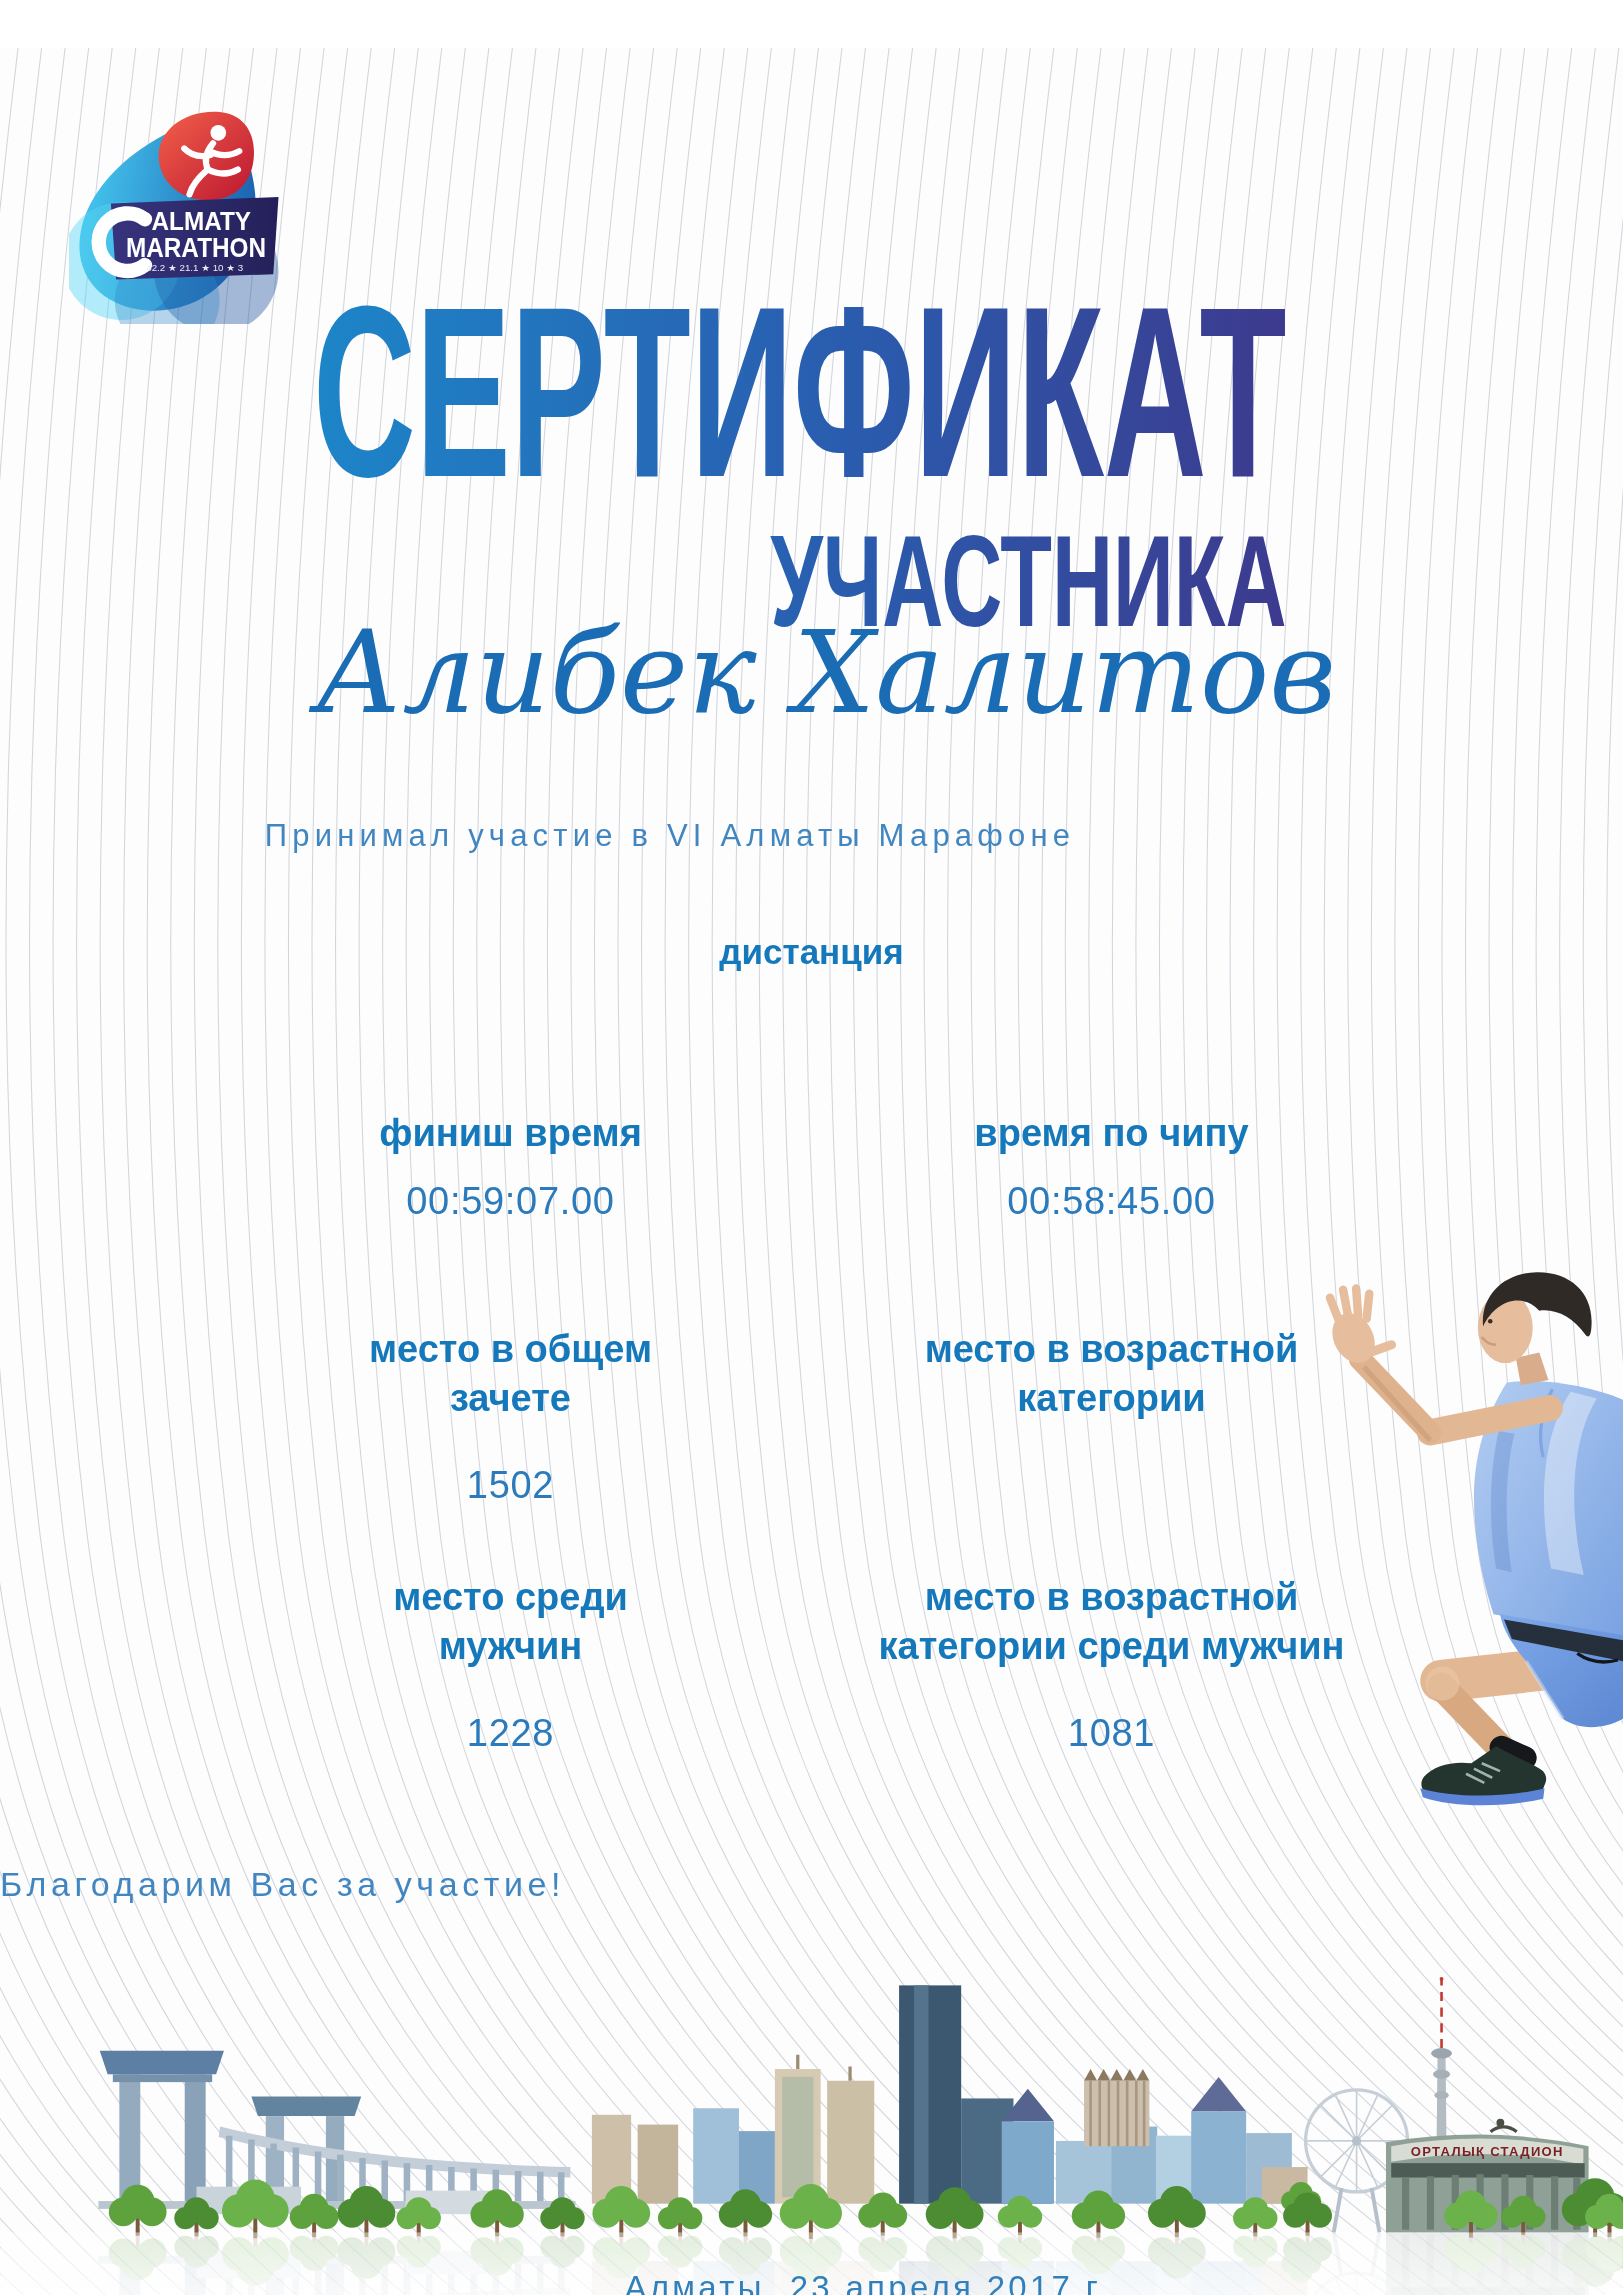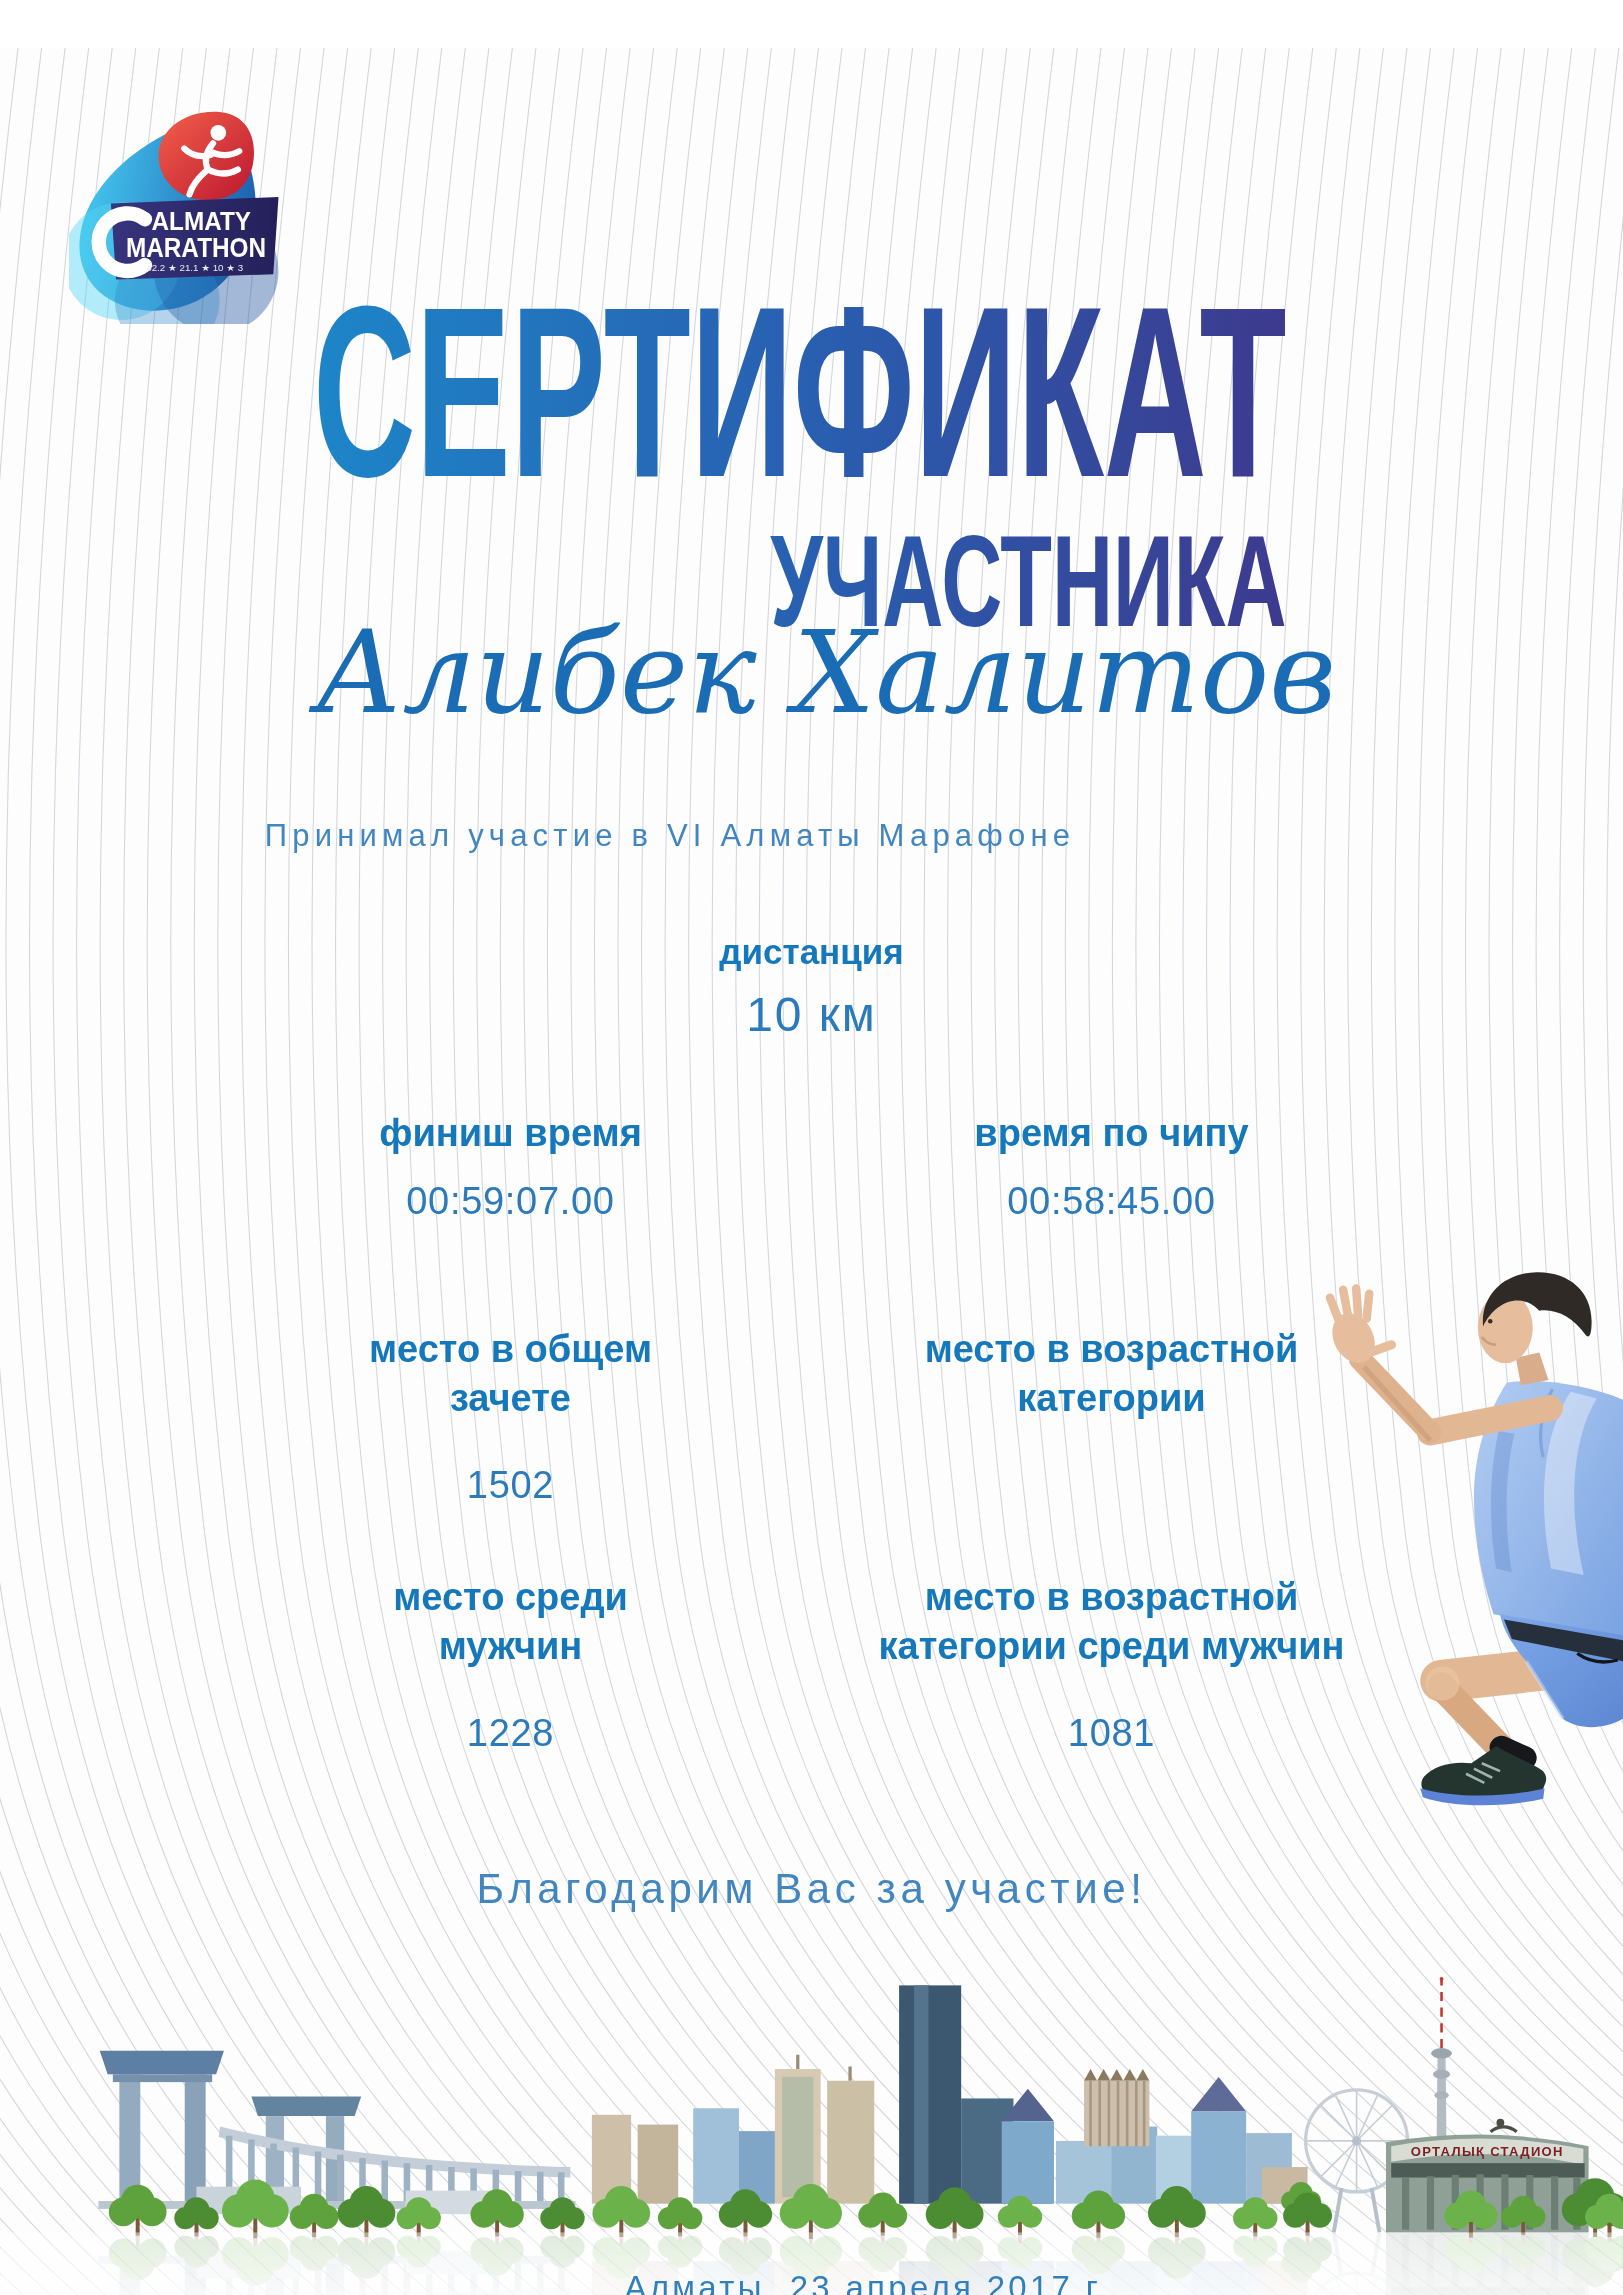--- a/index.html
+++ b/index.html
@@ -37,22 +37,22 @@
     margin:0 auto;
   }
   .stat-value{font-size:38px;color:#2a7abc;letter-spacing:0.7px;}
   .row1 .stat-value{margin-top:22px;}
   .row2 .stat-value,.row3 .stat-value{margin-top:42px;}
   .row2 .l .stat-label{max-width:392px;}
   .row2 .r .stat-label{max-width:392px;}
   .row3 .l .stat-label{max-width:281px;}
   .row3 .r .stat-label{max-width:523px;}
   .thanks{
-    left:0;top:1817px;width:1623px;text-align:center;z-index:3;
-    font-size:42px;letter-spacing:4.6px;color:#4186c0;
+    left:0;top:1817px;width:1623px;z-index:3;
+    font-size:34px;letter-spacing:4.6px;color:#4186c0;
   }
   .skyline-svg{left:0;top:1923px;width:1623px;height:366px;z-index:1;}
   .runner-svg{left:1296px;top:1213px;width:327px;height:556px;z-index:2;}
   .date-line{
     left:111px;top:2221px;width:1512px;text-align:center;z-index:4;
     font-size:33px;letter-spacing:3.3px;color:#3180bc;
   }
 </style>
 </head>
 <body>
@@ -114,21 +114,20 @@
     </defs>
     <text x="1968" y="315" text-anchor="end" font-family="Liberation Sans, sans-serif" font-weight="700" font-size="372" fill="url(#titleG)" textLength="1490" lengthAdjust="spacingAndGlyphs">СЕРТИФИКАТ</text>
     <text x="1968" y="545" text-anchor="end" font-family="Liberation Sans, sans-serif" font-weight="700" font-size="200" fill="url(#titleG)" textLength="790" lengthAdjust="spacingAndGlyphs">УЧАСТНИКА</text>
   </svg>
 
   <div class="abs name">Алибек Халитов</div>
 
   <div class="abs event-line">Принимал участие в VI Алматы Марафоне</div>
 
   <div class="abs distance-label">дистанция</div>
-  <div class="abs distance-value">10 км</div>
 
   <div class="stat-row row1" style="top:1061px;">
     <div class="stat-cell l">
       <div class="stat-label">финиш время</div>
       <div class="stat-value">00:59:07.00</div>
     </div>
     <div class="stat-cell r">
       <div class="stat-label">время по чипу</div>
       <div class="stat-value">00:58:45.00</div>
     </div>

